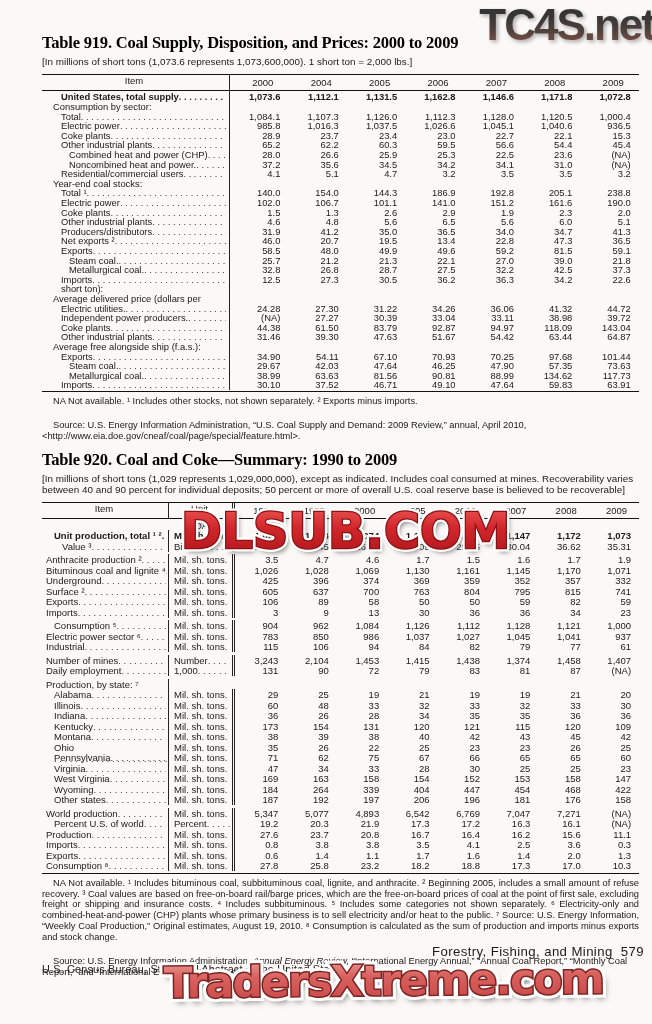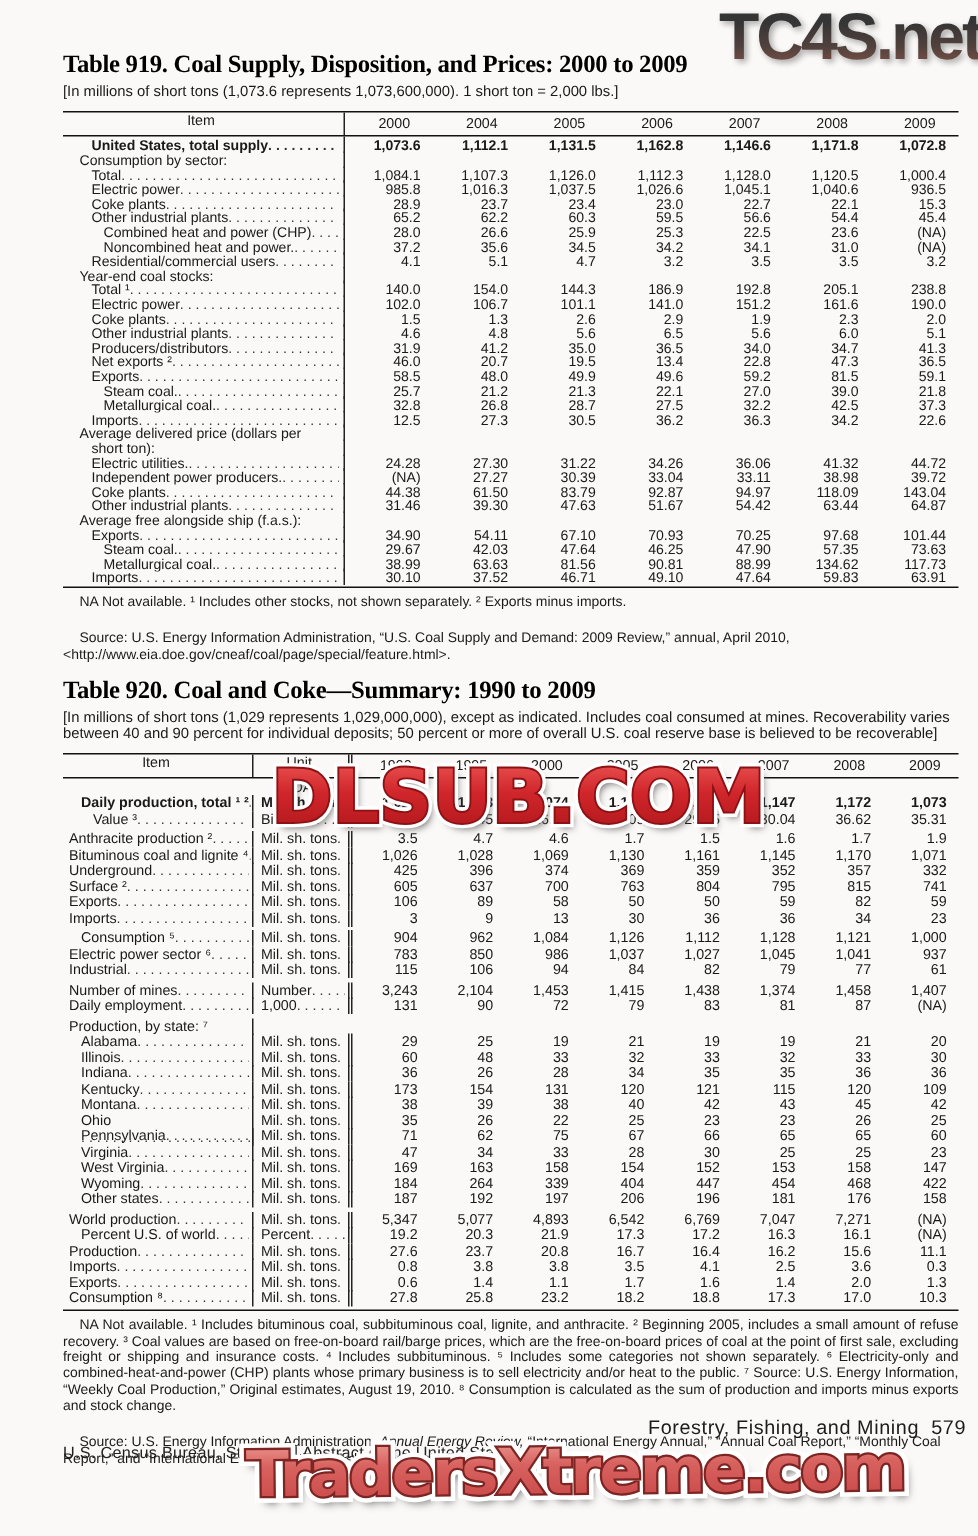--- a/index.html
+++ b/index.html
@@ -346,28 +346,28 @@
               </div>
               <div class="cell val">12.5</div>
               <div class="cell val">27.3</div>
               <div class="cell val">30.5</div>
               <div class="cell val">36.2</div>
               <div class="cell val">36.3</div>
               <div class="cell val">34.2</div>
               <div class="cell val">22.6</div>
             </div>
             <div class="tr">
+              <div class="cell lab" style="padding-left: 19px;">
+                <span>short ton):</span>
+              </div>
+              <div class="cell fill"></div>
+            </div>
+            <div class="tr">
               <div class="cell lab">
                 <span>Average delivered price (dollars per</span>
-              </div>
-              <div class="cell fill"></div>
-            </div>
-            <div class="tr">
-              <div class="cell lab" style="padding-left: 19px;">
-                <span>short ton):</span>
               </div>
               <div class="cell fill"></div>
             </div>
             <div class="tr">
               <div class="cell lab" style="padding-left: 19px;">
                 <span>Electric utilities.</span>
                 <span class="leader"></span>
               </div>
               <div class="cell val">24.28</div>
               <div class="cell val">27.30</div>
@@ -499,21 +499,21 @@
         <div class="tbody" id="t920-body">
             <div class="tr">
               <div class="cell lab"></div>
               <div class="cell unit cc">
                 <span>COAL</span>
               </div>
               <div class="cell fill"></div>
             </div>
             <div class="tr b">
               <div class="cell lab" style="padding-left: 12px;">
-                <span>Daily production, total ¹ ²</span>
+                <span>Unit production, total ¹ ²</span>
                 <span class="leader"></span>
               </div>
               <div class="cell unit">
                 <span>Mil. sh. tons</span>
                 <span class="leader"></span>
               </div>
               <div class="cell val">1,029</div>
               <div class="cell val">1,033</div>
               <div class="cell val">1,074</div>
               <div class="cell val">1,131</div>

